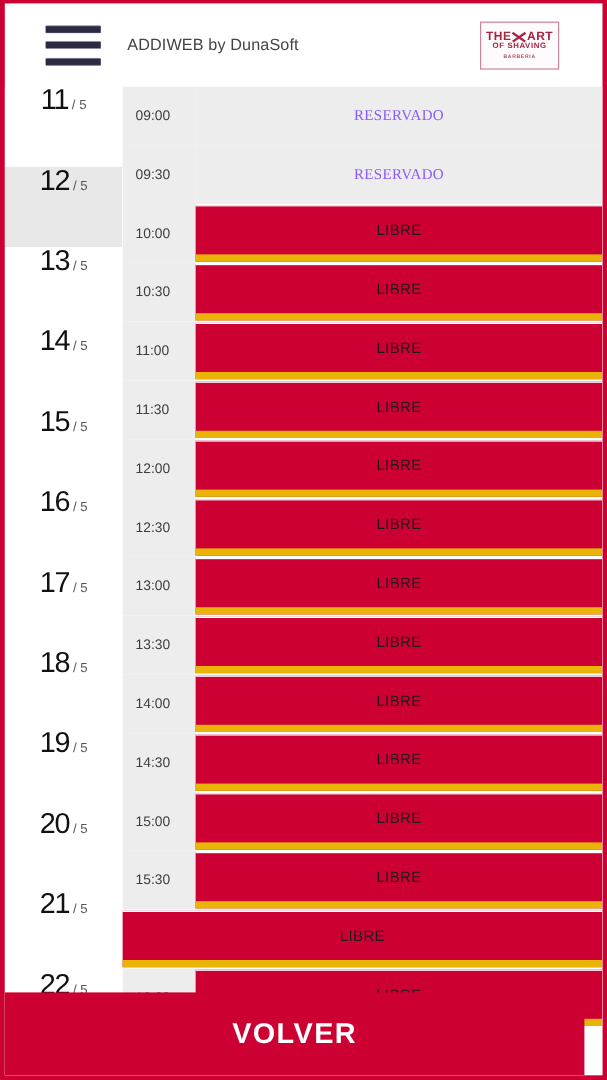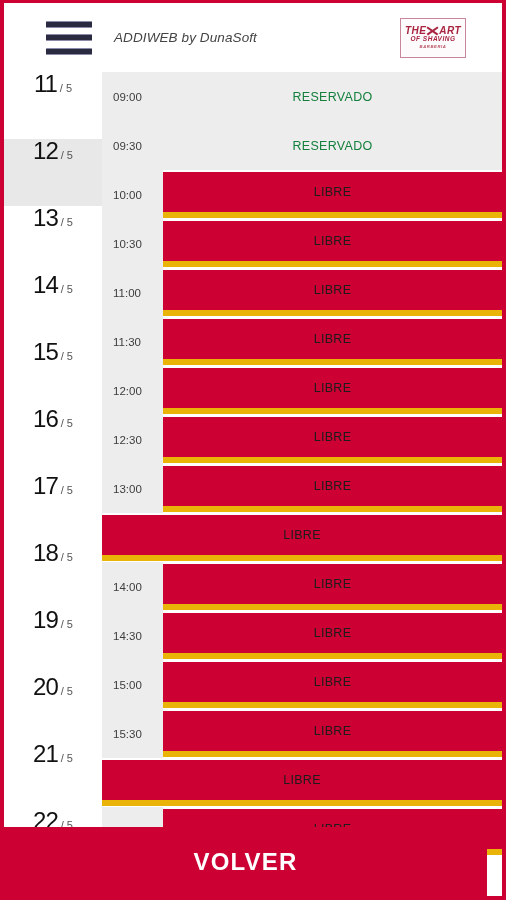--- a/index.html
+++ b/index.html
@@ -15,24 +15,24 @@
     position:relative;
     width:506px; height:900px;
     border:4px solid #cc0033;
     border-top-width:3px;
     background:#ffffff;
     overflow:hidden;
   }
 
   
   #header {
-    position:absolute; top:0; left:12px; right:0;
+    position:absolute; top:0; left:4px; right:0;
     height:69px;
     background:#ffffff;
-    display:flex; align-items:center;font-style:italic;
+    display:flex; align-items:center;
   }
   #hamburger {
     width:46px; height:34px;
     margin-left:30px; margin-right:22px;
     display:flex; flex-direction:column;
     justify-content:space-between;
     cursor:pointer;
   }
   #hamburger span {
     display:block; height:7px; width:100%;
@@ -141,21 +141,22 @@
   .slot-body {
     flex:1;
     display:flex;
     align-items:center;
     justify-content:center;
     font-size:12.5px;
     letter-spacing:.3px;
   }
   .slot-row.reservado .slot-body {
     background:#ededed;
-    color:#15803d;
+    color:#8b5cf6;
+    font-family:Liberation Serif, serif;
   }
   .slot-row.libre .slot-body {
     background:#cc0033;
     color:#1c1c1c;
     margin:1px 0 1px 0;
     border-top:1px solid #ffffff;
     border-bottom:6px solid #eab308;
   }
 
   
@@ -288,20 +289,21 @@
         </div>
         <div class="slot-row libre">
           <div class="slot-time">12:30</div>
           <div class="slot-body">LIBRE</div>
         </div>
         <div class="slot-row libre">
           <div class="slot-time">13:00</div>
           <div class="slot-body">LIBRE</div>
         </div>
         <div class="slot-row libre">
+          <div class="slot-time">13:30</div>
           <div class="slot-body">LIBRE</div>
         </div>
         <div class="slot-row libre">
           <div class="slot-time">14:00</div>
           <div class="slot-body">LIBRE</div>
         </div>
         <div class="slot-row libre">
           <div class="slot-time">14:30</div>
           <div class="slot-body">LIBRE</div>
         </div>

